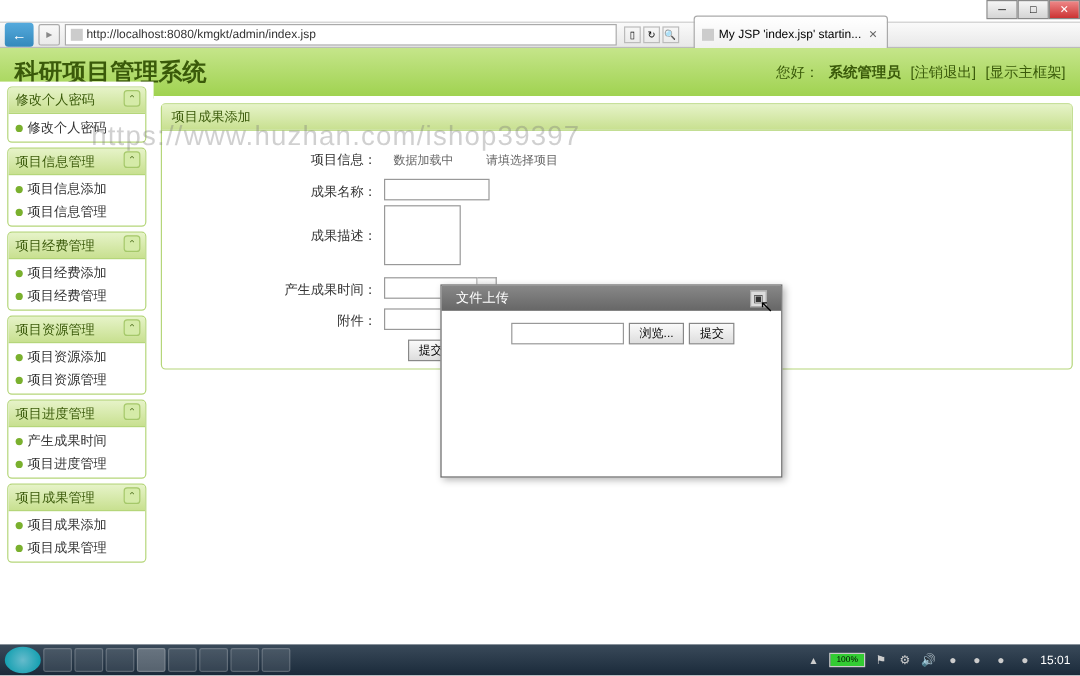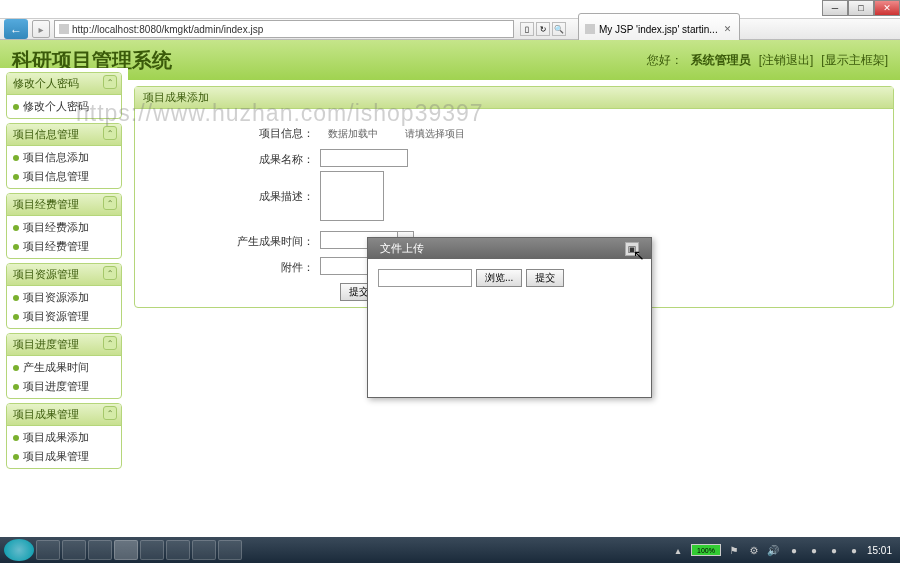--- a/index.html
+++ b/index.html
@@ -56,21 +56,21 @@
     .hint { font-size: 10px; color: #666; margin-left: 8px; }
     
     
     .watermark { position: absolute; top: 100px; left: 76px; font-size: 23px; color: rgba(120,120,120,0.35); font-family: Arial; letter-spacing: 1px; pointer-events: none; z-index: 100; }
     
     
     .dialog { position: absolute; top: 237px; left: 367px; width: 285px; background: #fff; border: 1px solid #666; box-shadow: 2px 2px 6px rgba(0,0,0,0.3); z-index: 50; }
     .dialog-title { background: linear-gradient(#888,#666); color: #fff; font-size: 11px; padding: 3px 12px; display: flex; align-items: flex-end; }
     .dialog-close { margin-left: auto; width: 14px; height: 14px; border: 1px solid #aaa; background: #ddd; font-size: 9px; display: flex; align-items: center; justify-content: center; cursor: pointer; color: #333; }
     .dialog-body { padding: 10px; min-height: 138px; }
-    .dialog-row { display: flex; gap: 4px; align-items: center; }
+    .dialog-row { display: flex; gap: 4px; align-items: center; margin-left: 48px; }
     .file-input { width: 94px; height: 18px; border: 1px solid #999; font-size: 10px; }
     
     
     .cursor { position: absolute; top: 247px; left: 633px; z-index: 200; font-size: 14px; color: #000; pointer-events: none; }
     
     
     .taskbar { position: absolute; bottom: 0; left: 0; right: 0; height: 26px; background: linear-gradient(#3a4a5a,#1a2a3a); display: flex; align-items: center; padding: 0 4px; gap: 2px; }
     .start-btn { width: 30px; height: 22px; background: radial-gradient(circle,#6bc,#09a); border-radius: 50%; }
     .task-item { width: 24px; height: 20px; background: rgba(255,255,255,0.1); border: 1px solid rgba(255,255,255,0.2); border-radius: 2px; }
     .task-item.active { background: rgba(255,255,255,0.25); }

